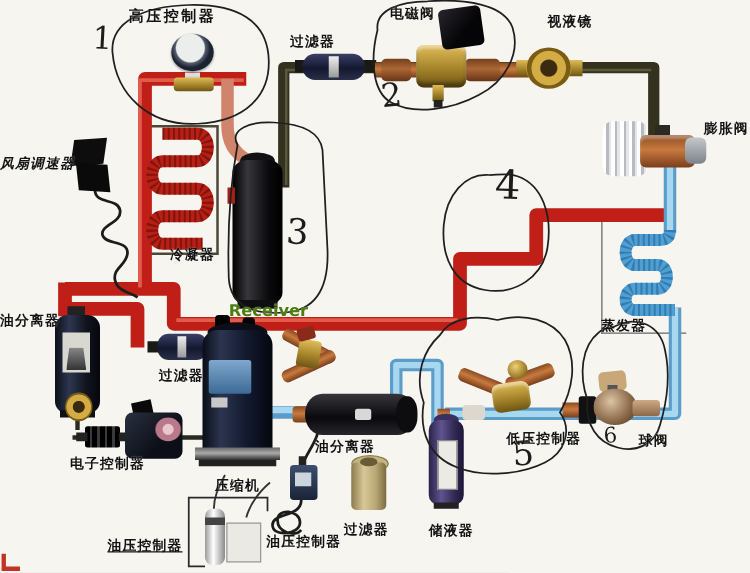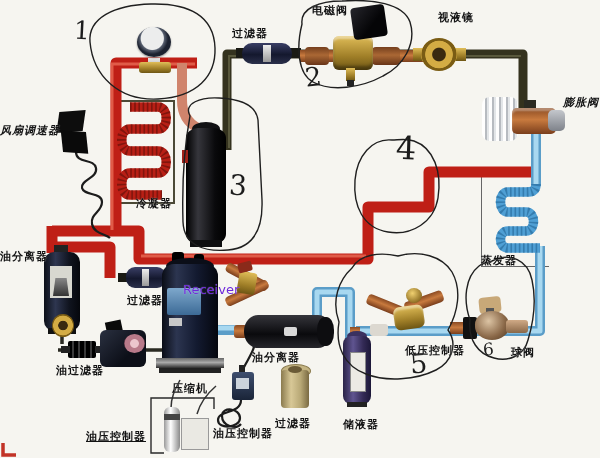--- a/index.html
+++ b/index.html
@@ -6,21 +6,21 @@
   .stage{position:relative;width:600px;height:458px;background:#f6f5f0;overflow:hidden;
          font-family:"DejaVu Sans",sans-serif;}
   .abs{position:absolute;}
   svg.layer{position:absolute;left:0;top:0;width:600px;height:458px;}
   .z1{z-index:1}.z2{z-index:2}.z3{z-index:3}.z5{z-index:5}
 
   
   .lbl{position:absolute;z-index:6;font-size:11px;font-weight:bold;color:#131313;
        letter-spacing:1px;white-space:nowrap;text-shadow:0 0 1px rgba(255,255,255,.6);}
   .lbl-lg{font-size:12px;letter-spacing:2px;}
-  .lbl-en{font-size:13px;letter-spacing:0;font-weight:normal;color:#6d28d9;margin-top:40px;}
+  .lbl-en{font-size:13px;letter-spacing:0;font-weight:bold;color:#4d7c0f;}
   .num{position:absolute;z-index:6;font-family:"DejaVu Serif",serif;color:#1c1c1c;
        font-weight:400;line-height:1;}
 
   
   .cyl-navy{background:linear-gradient(180deg,#3a3f66,#14182e 55%,#2a2f4a);border-radius:10px;}
   .copper{background:linear-gradient(180deg,#8a4a22,#c87a3e 45%,#7a3e1c);}
   .brass{background:linear-gradient(180deg,#e0bd58,#a07f28 60%,#6e5614);}
   .silver{background:linear-gradient(180deg,#eee,#9a9a9a);}
 
   .frame-cond{border:2px solid #4b4936;background:transparent;}
@@ -242,33 +242,34 @@
     </g>
   </svg>
 
   <div class="num" style="left:74px;top:18px;font-size:25px;transform:rotate(3deg);">1</div>
   <div class="num" style="left:305px;top:64px;font-size:26px;transform:rotate(-6deg);">2</div>
   <div class="num" style="left:229px;top:172px;font-size:28px;transform:rotate(4deg);">3</div>
   <div class="num" style="left:396px;top:132px;font-size:32px;transform:rotate(2deg);">4</div>
   <div class="num" style="left:410px;top:350px;font-size:27px;transform:rotate(-4deg);">5</div>
   <div class="num" style="left:483px;top:341px;font-size:17px;transform:rotate(-5deg);">6</div>
 
+  <div class="lbl lbl-lg" style="left:103px;top:5px;">高压控制器</div>
   <div class="lbl" style="left:232px;top:26px;">过滤器</div>
   <div class="lbl" style="left:312px;top:3px;">电磁阀</div>
   <div class="lbl" style="left:438px;top:10px;">视液镜</div>
-  <div class="lbl" style="left:563px;top:95px;font-style:italic;">膨胀阀</div>
+  <div class="lbl" style="left:563px;top:95px;">膨胀阀</div>
   <div class="lbl" style="left:0px;top:123px;font-style:italic;">风扇调速器</div>
   <div class="lbl" style="left:136px;top:196px;">冷凝器</div>
   <div class="lbl lbl-en" style="left:183px;top:242px;">Receiver</div>
   <div class="lbl" style="left:481px;top:253px;">蒸发器</div>
   <div class="lbl" style="left:0px;top:249px;">油分离器</div>
   <div class="lbl" style="left:127px;top:293px;">过滤器</div>
   <div class="lbl" style="left:172px;top:381px;">压缩机</div>
   <div class="lbl" style="left:252px;top:350px;">油分离器</div>
   <div class="lbl" style="left:213px;top:426px;">油压控制器</div>
   <div class="lbl" style="left:275px;top:416px;">过滤器</div>
   <div class="lbl" style="left:343px;top:417px;">储液器</div>
   <div class="lbl" style="left:405px;top:343px;">低压控制器</div>
   <div class="lbl" style="left:511px;top:345px;">球阀</div>
-  <div class="lbl" style="left:56px;top:363px;">油过滤器</div>
+  <div class="lbl" style="left:56px;top:363px;">电子控制器</div>
   <div class="lbl" style="left:86px;top:429px;text-decoration:underline;">油压控制器</div>
 
 </div>
 
 </body></html>

